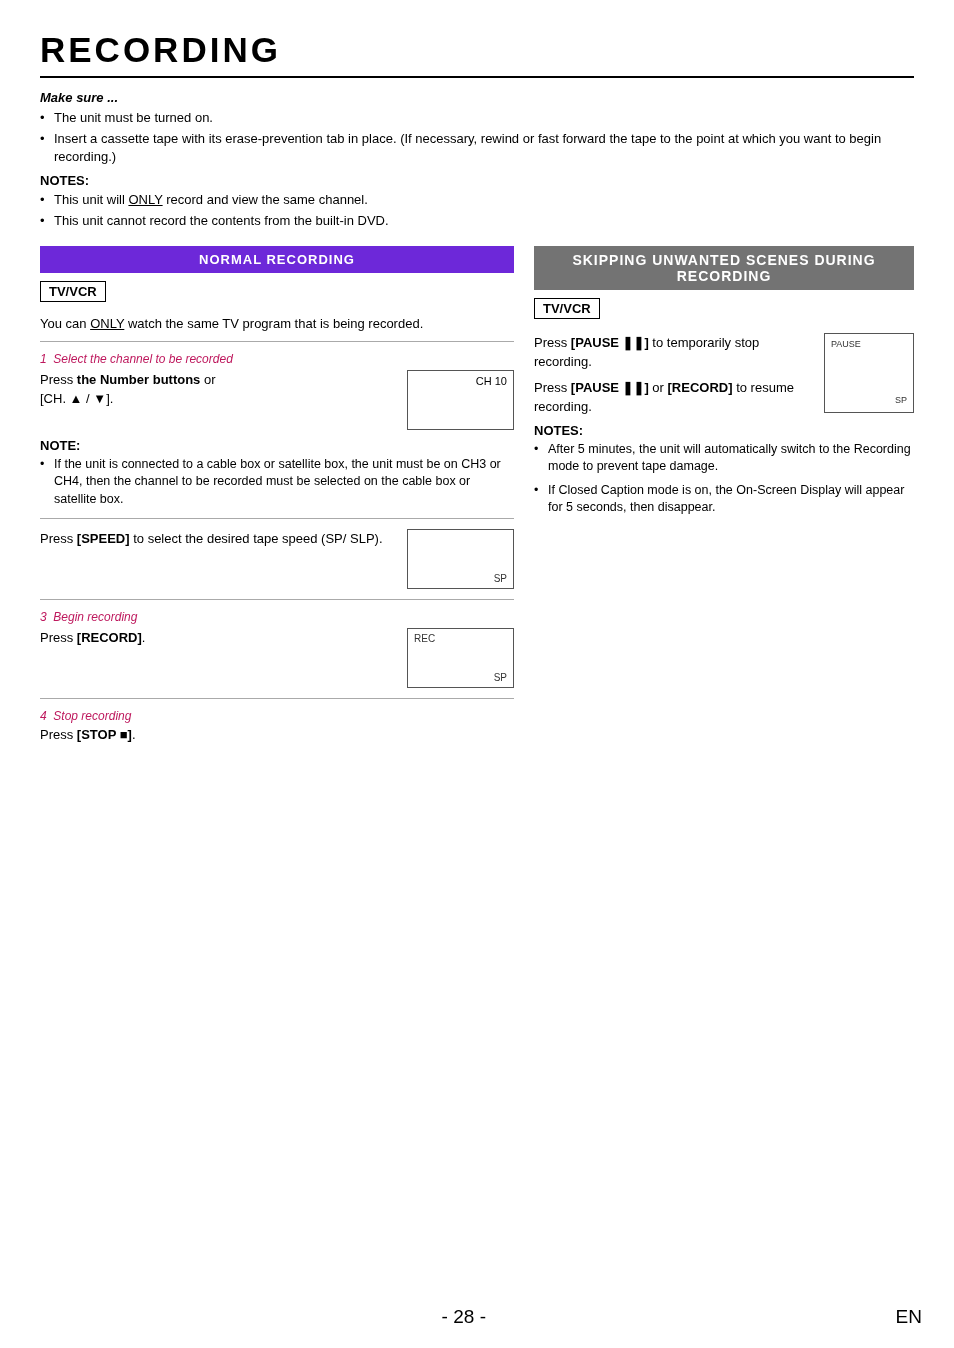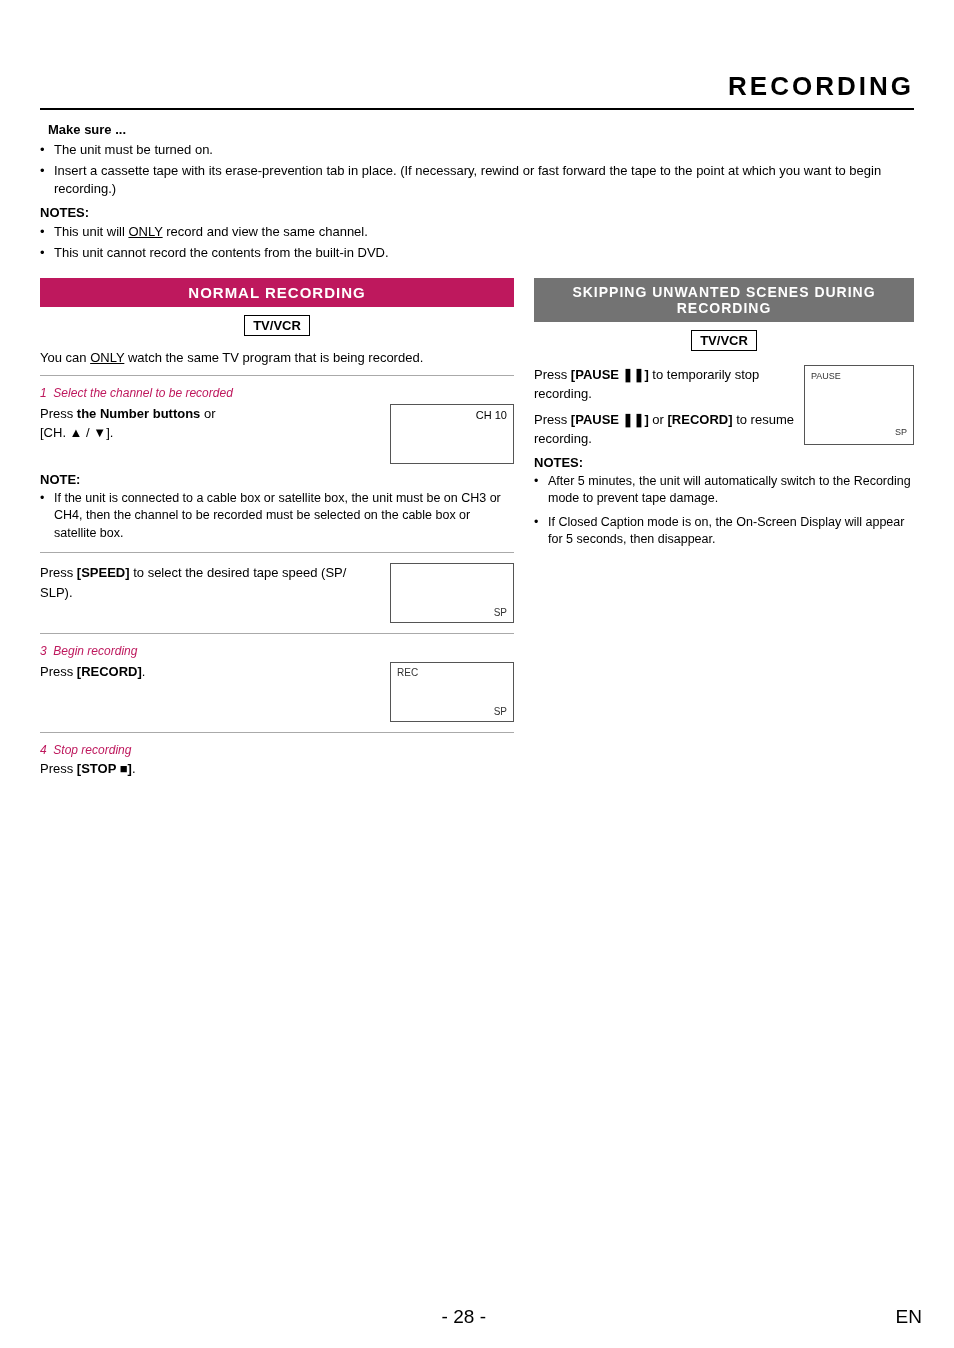--- a/index.html
+++ b/index.html
@@ -9,42 +9,41 @@
       font-family: Arial, sans-serif;
       font-size: 13px;
       color: #000;
       width: 954px;
       min-height: 1348px;
       padding: 30px 40px 30px 40px;
       position: relative;
     }
 
     .page-title {
-      text-align: right;
-      font-size: 26px;
+      text-align: left;
+      font-size: 35px;
       font-weight: bold;
       letter-spacing: 3px;
       margin-bottom: 6px;
-      margin-top: 41px;
     }
 
     .title-rule {
       border: none;
       border-top: 2px solid #000;
       margin-bottom: 12px;
     }
 
     .intro-section {
       margin-bottom: 16px;
     }
 
     .intro-section .make-sure {
+      font-style: italic;
       font-weight: bold;
       margin-bottom: 4px;
-      margin-left: 8px;
     }
 
     .intro-section ul {
       list-style: none;
       padding-left: 0;
     }
 
     .intro-section ul li {
       padding-left: 14px;
       position: relative;
@@ -80,24 +79,24 @@
       min-width: 0;
     }
 
     .right-col {
       width: 380px;
       flex-shrink: 0;
     }
 
     
     .section-header {
-      background: #be185d;
+      background: #6d28d9;
       color: #fff;
       font-weight: bold;
-      font-size: 15px;
+      font-size: 13px;
       letter-spacing: 1px;
       text-align: center;
       padding: 6px 10px;
       margin-bottom: 8px;
     }
 
     .section-header.right-header {
       background: #737373;
       font-size: 14px;
     }
@@ -106,21 +105,21 @@
     .tvcr-badge {
       border: 1.5px solid #000;
       display: inline-block;
       padding: 2px 8px;
       font-weight: bold;
       font-size: 13px;
       margin-bottom: 8px;
     }
 
     .tvcr-row {
-      text-align: center;
+      text-align: left;
       margin-bottom: 6px;
     }
 
     
     .step-divider {
       border: none;
       border-top: 1px solid #aaa;
       margin: 10px 0;
     }
 
@@ -141,21 +140,21 @@
     }
 
     .step-text {
       flex: 1;
       line-height: 1.5;
     }
 
     
     .display-box {
       border: 1.5px solid #555;
-      width: 124px;
+      width: 107px;
       min-height: 60px;
       background: #fff;
       flex-shrink: 0;
       padding: 4px 6px;
       font-size: 11px;
       display: flex;
       flex-direction: column;
       justify-content: space-between;
     }
 
@@ -202,21 +201,21 @@
 
     .note-section ul li::before {
       content: '•';
       position: absolute;
       left: 0;
     }
 
     
     .right-display-box {
       border: 1.5px solid #555;
-      width: 110px;
+      width: 90px;
       min-height: 80px;
       background: #fff;
       float: right;
       margin-left: 10px;
       padding: 4px 6px;
       font-size: 10px;
       display: flex;
       flex-direction: column;
       justify-content: space-between;
     }

